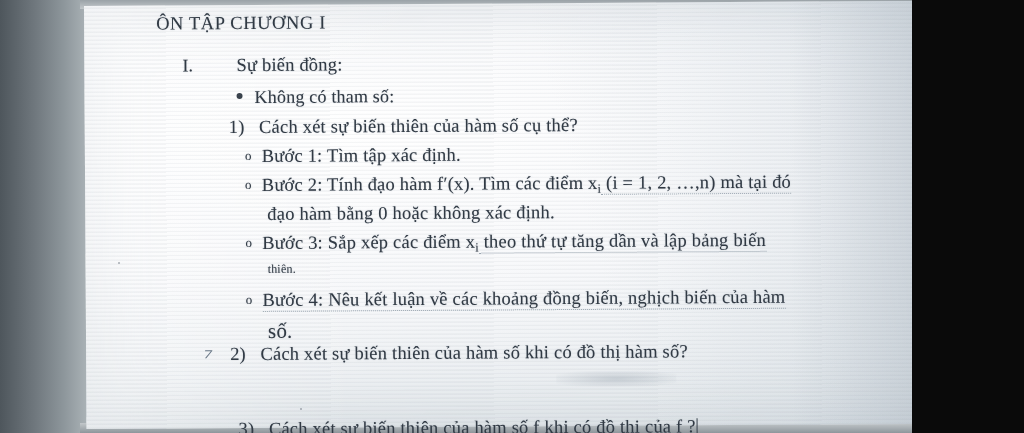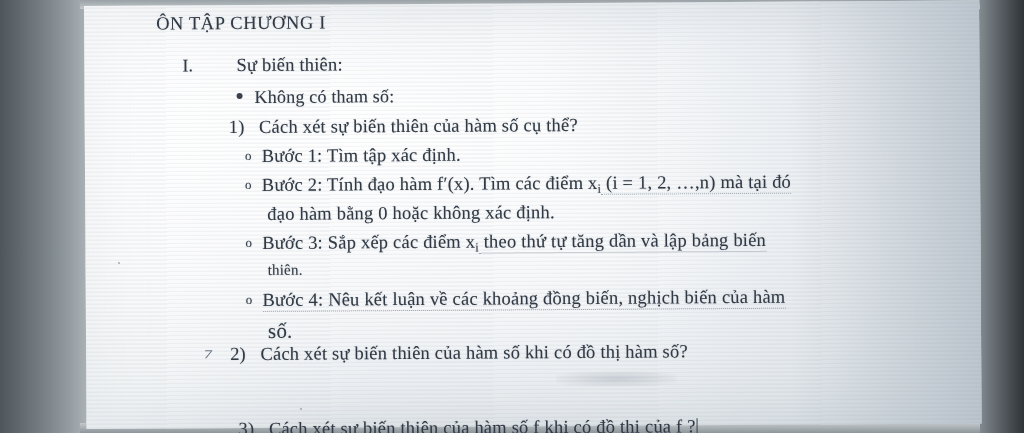--- a/index.html
+++ b/index.html
@@ -2,21 +2,21 @@
 <html><head>
 <meta charset="utf-8">
 <style>
   html, body {
     margin: 0;
     padding: 0;
     background: #0a0a0a;
   }
   #screen {
     position: relative;
-    width: 1024px;
+    width: 912px;
     height: 433px;
     overflow: hidden;
     background: #b9bfc4;
     font-family: "Liberation Serif", serif;
   }
 
   
   .bezel-left {
     position: absolute;
     left: 0; top: 0;
@@ -107,21 +107,21 @@
   .roman  { left: 98px;  top: 50px;  font-size: 18px; }
   .h1     { left: 152px; top: 50px;  font-size: 18.5px; }
 
   .bullet { left: 152px; top: 82px;  font-size: 18px; }
 
   .n1     { left: 144px; top: 112px; font-size: 18.5px; }
   .s1     { left: 160px; top: 141px; font-size: 18.5px; }
   .s2     { left: 160px; top: 170px; font-size: 18.5px; }
   .s2b    { left: 182px; top: 199px; font-size: 18.5px; }
   .s3     { left: 160px; top: 228px; font-size: 18.5px; }
-  .s3b    { left: 182px; top: 257px; font-size: 15px; }
+  .s3b    { left: 182px; top: 257px; font-size: 12px; }
   .s4     { left: 160px; top: 285px; font-size: 18.5px; }
   .s4b    { left: 182px; top: 314px; font-size: 21px; }
   .n2     { left: 144px; top: 339px; font-size: 18.5px; }
   .n3     { left: 152px; top: 414px; font-size: 18.5px; }
 
   .marker-o {
     font-size: 13px;
     position: relative;
     top: -2px;
     padding-right: 10px;
@@ -190,21 +190,21 @@
   <div class="page">
     <div class="page-vignette"></div>
     <div class="smudge"></div>
   </div>
 
   <div class="doc">
 
     <div class="ln title">ÔN TẬP CHƯƠNG I</div>
 
     <div class="ln roman">I.</div>
-    <div class="ln h1">Sự biến thiên:</div>
+    <div class="ln h1">Sự biến đồng:</div>
 
     <div class="ln bullet">
       <span class="dot"></span><span>Không có tham số:</span>
     </div>
 
     <div class="ln n1">
       <span>1)</span>
       &nbsp;&nbsp;<span>Cách xét sự biến thiên của hàm số cụ thể?</span>
     </div>
 

